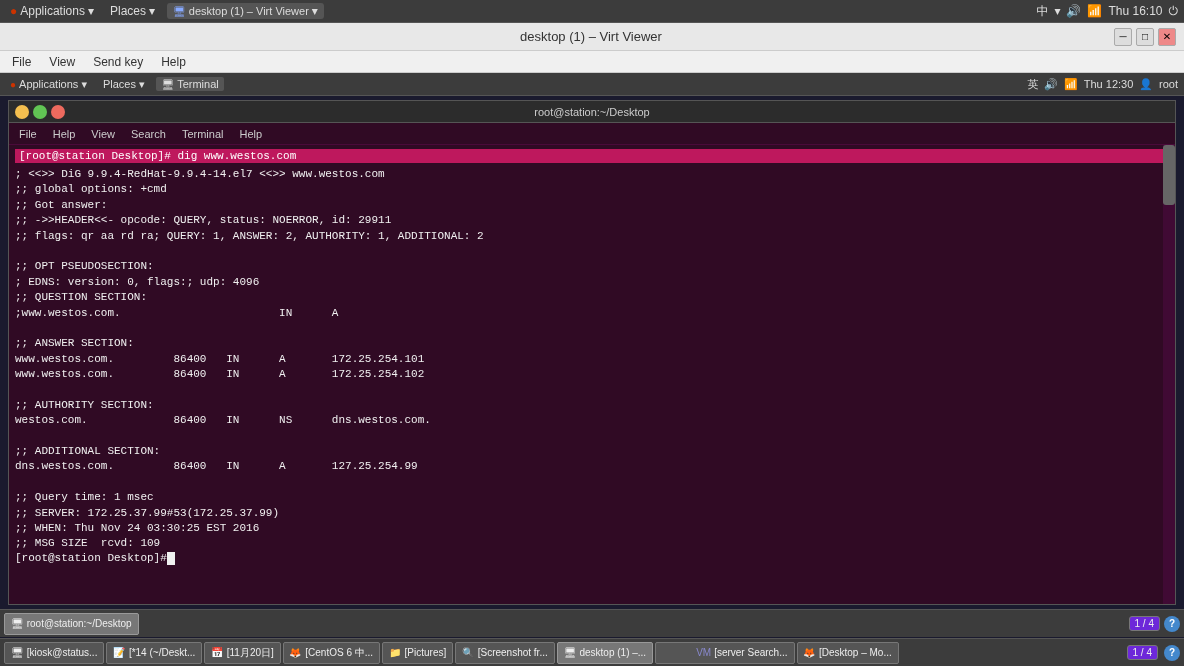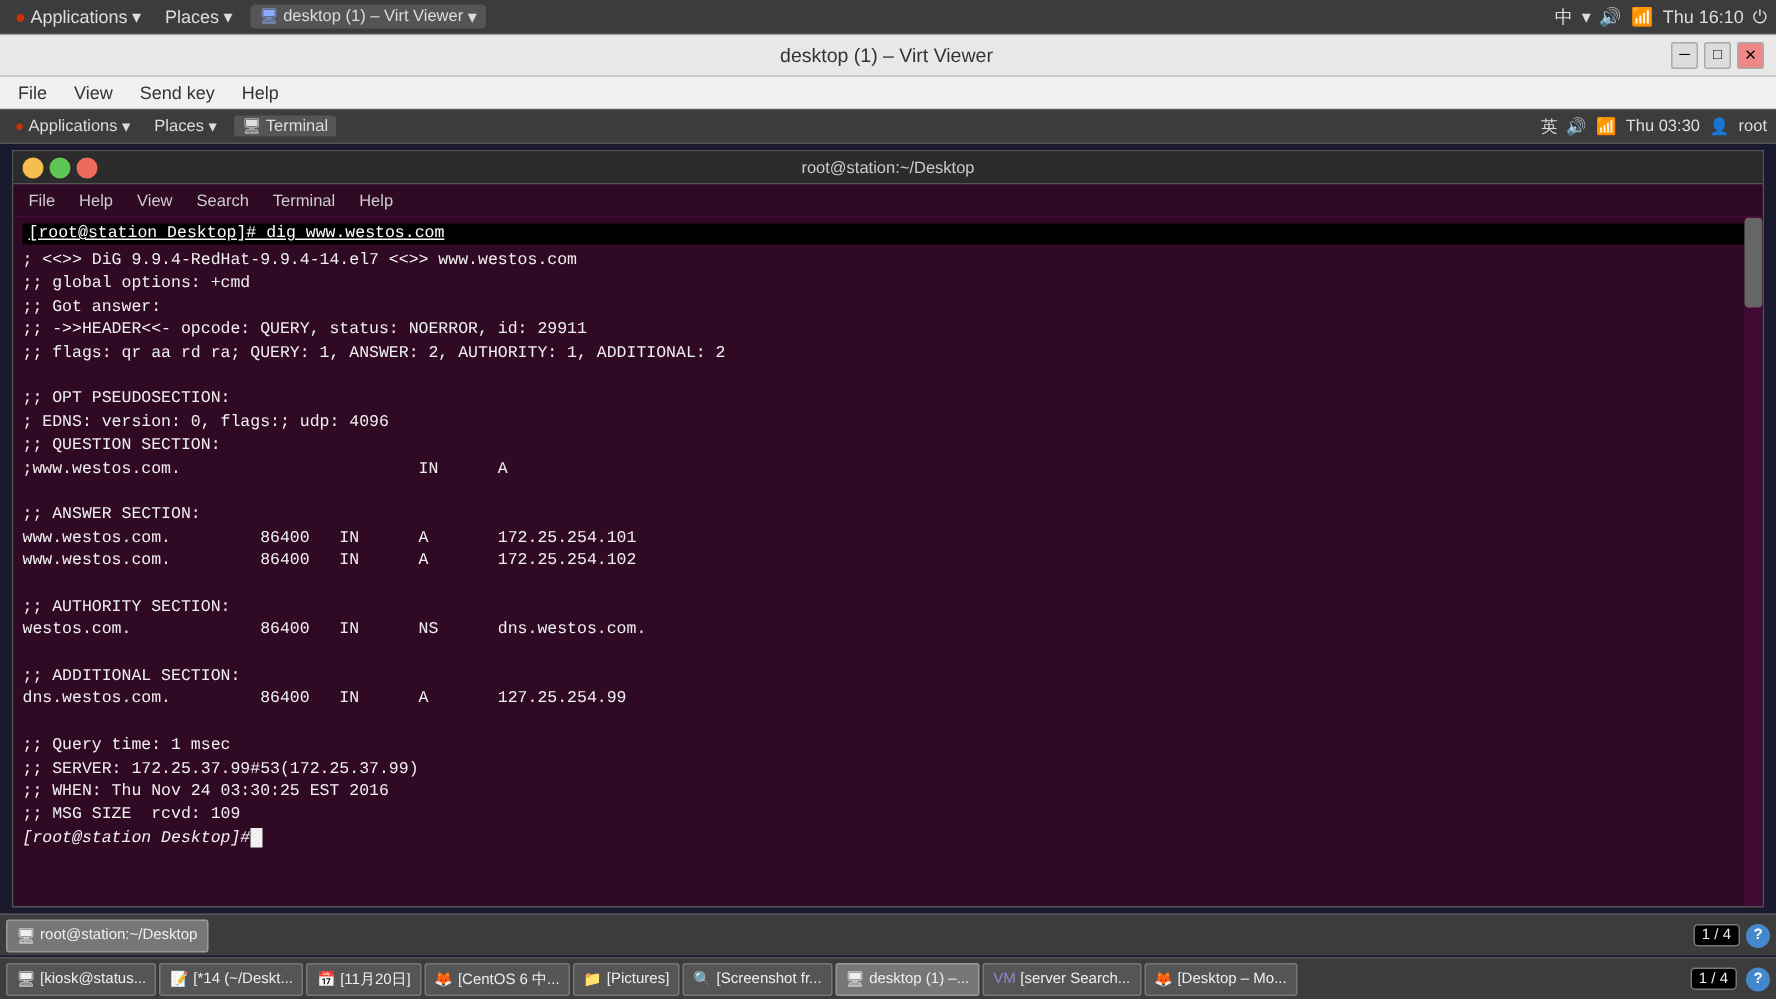--- a/index.html
+++ b/index.html
@@ -181,36 +181,34 @@
       flex: 1;
       background: #300a24;
       color: #f0f0f0;
       font-family: 'Liberation Mono', 'Courier New', monospace;
       font-size: 11px;
       padding: 4px 6px;
       overflow-y: auto;
       position: relative;
     }
     .terminal-command-line {
-      background: #000000;
+      background: #be185d;
       color: #fff;
       padding: 1px 4px;
       margin-bottom: 4px;
       font-family: 'Liberation Mono', 'Courier New', monospace;
       font-size: 11px;
-      text-decoration: underline;
     }
     .terminal-output {
       white-space: pre;
       line-height: 1.4;
     }
     .terminal-prompt {
       display: flex;
-      align-items: flex-end;
-      font-style: italic;
+      align-items: flex-start;
     }
     .cursor {
       display: inline-block;
       width: 8px;
       height: 13px;
       background: #f0f0f0;
       animation: blink 1s step-end infinite;
     }
     @keyframes blink { 50% { opacity: 0; } }
 
@@ -303,21 +301,21 @@
     }
     .host-bottom-right {
       margin-left: auto;
       display: flex;
       align-items: center;
       gap: 6px;
       color: #eee;
       font-size: 11px;
     }
     .page-counter {
-      background: #000000;
+      background: #6d28d9;
       border: 1px solid #777;
       border-radius: 3px;
       padding: 1px 5px;
       font-size: 10px;
       color: #eee;
       text-align: right;
     }
     .question-badge {
       width: 16px; height: 16px;
       background: #4488cc;
@@ -392,21 +390,21 @@
       </div>
       <div class="vm-app-btn" style="background:#555; padding:1px 5px; border-radius:2px;">
         <span style="font-size:10px;">🖥</span>
         <span>Terminal</span>
       </div>
     </div>
     <div class="vm-taskbar-right">
       <span>英</span>
       <span>🔊</span>
       <span>📶</span>
-      <span>Thu 03:30</span>
+      <span>Thu 12:30</span>
       <span>👤</span>
       <span>root</span>
     </div>
   </div>
 
   <div style="margin: 4px 8px; background:#300a24; border:1px solid #555; display:flex; flex-direction:column; height:calc(100% - 60px);">
 
     <div class="terminal-titlebar">
       <div style="width:50px; display:flex; gap:4px;">
         <div class="terminal-win-btn minimize"></div>
@@ -500,21 +498,21 @@
   </div>
   <div class="host-bottom-item">
     <span>🔍</span>
     <span>[Screenshot fr...</span>
   </div>
   <div class="host-bottom-item active">
     <span>🖥</span>
     <span>desktop (1) –...</span>
   </div>
   <div class="host-bottom-item">
-    <span style="color:#88c;">VM</span>
+    <span style="color:#88c;margin-left:34px;">VM</span>
     <span>[server Search...</span>
   </div>
   <div class="host-bottom-item">
     <span style="color:#f80;">🦊</span>
     <span>[Desktop – Mo...</span>
   </div>
   <div class="host-bottom-right">
     <span class="page-counter">1 / 4</span>
     <div class="question-badge">?</div>
   </div>

